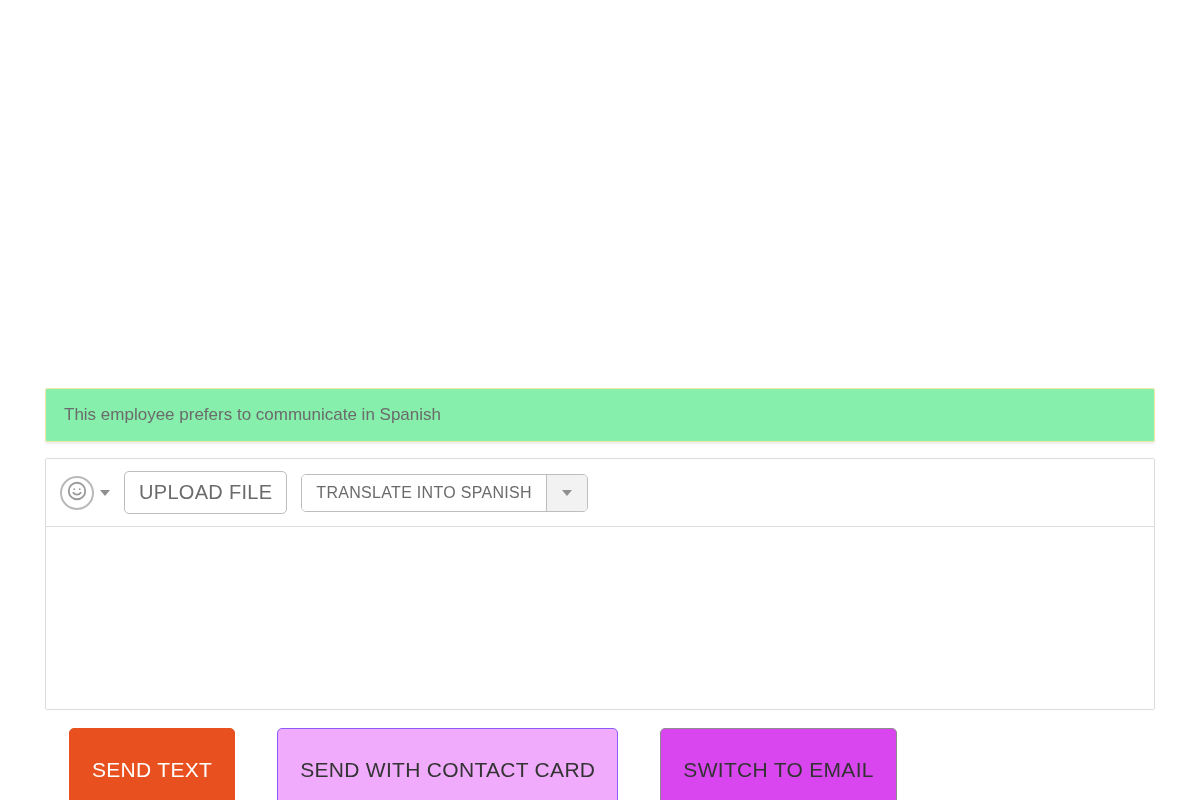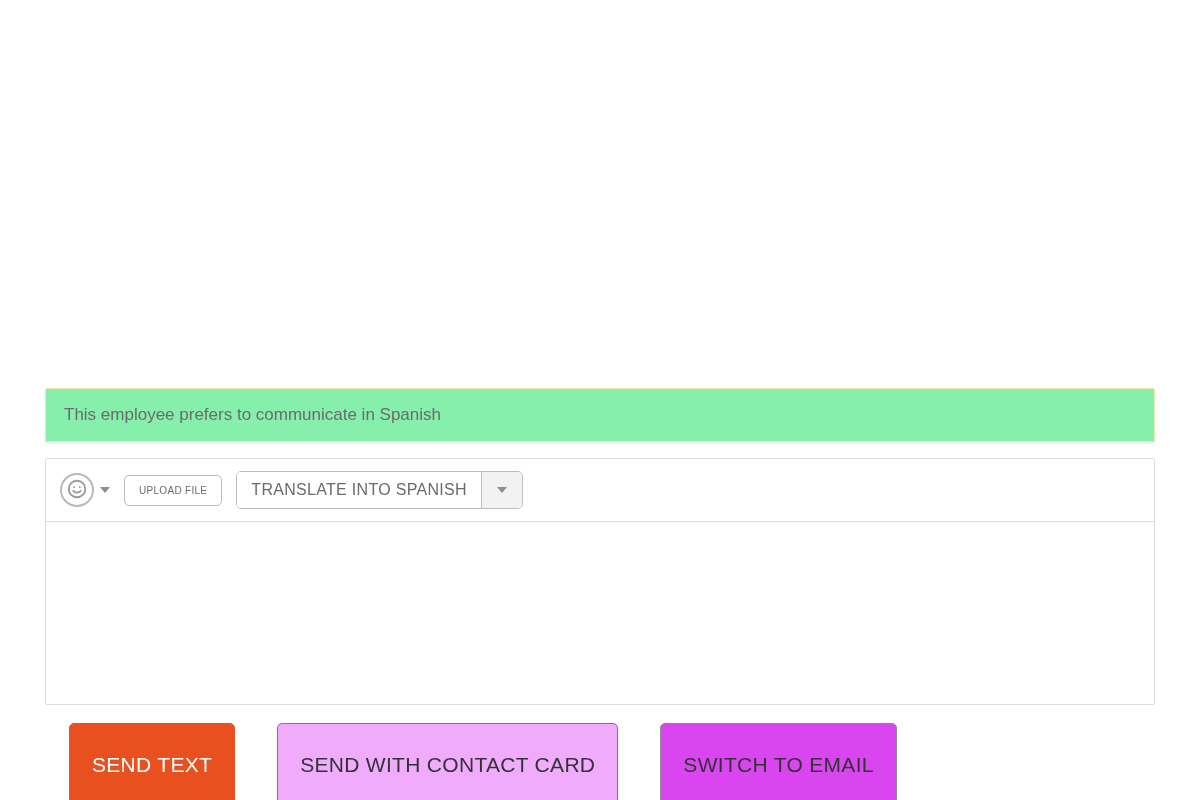--- a/index.html
+++ b/index.html
@@ -48,21 +48,21 @@
     border-left: 5px solid transparent;
     border-right: 5px solid transparent;
     border-top: 6px solid #8f8f8f;
     display: inline-block;
     cursor: pointer;
   }
   .chip-btn {
     border: 1px solid #bdbdbd;
     background: #fff;
     color: #6b6b6b;
-    font-size: 10px;
+    font-size: 20px;
     letter-spacing: 0.3px;
     padding: 9px 14px;
     border-radius: 5px;
     cursor: pointer;
   }
   .split-chip {
     display: flex;
     border: 1px solid #bdbdbd;
     border-radius: 5px;
     overflow: hidden;

